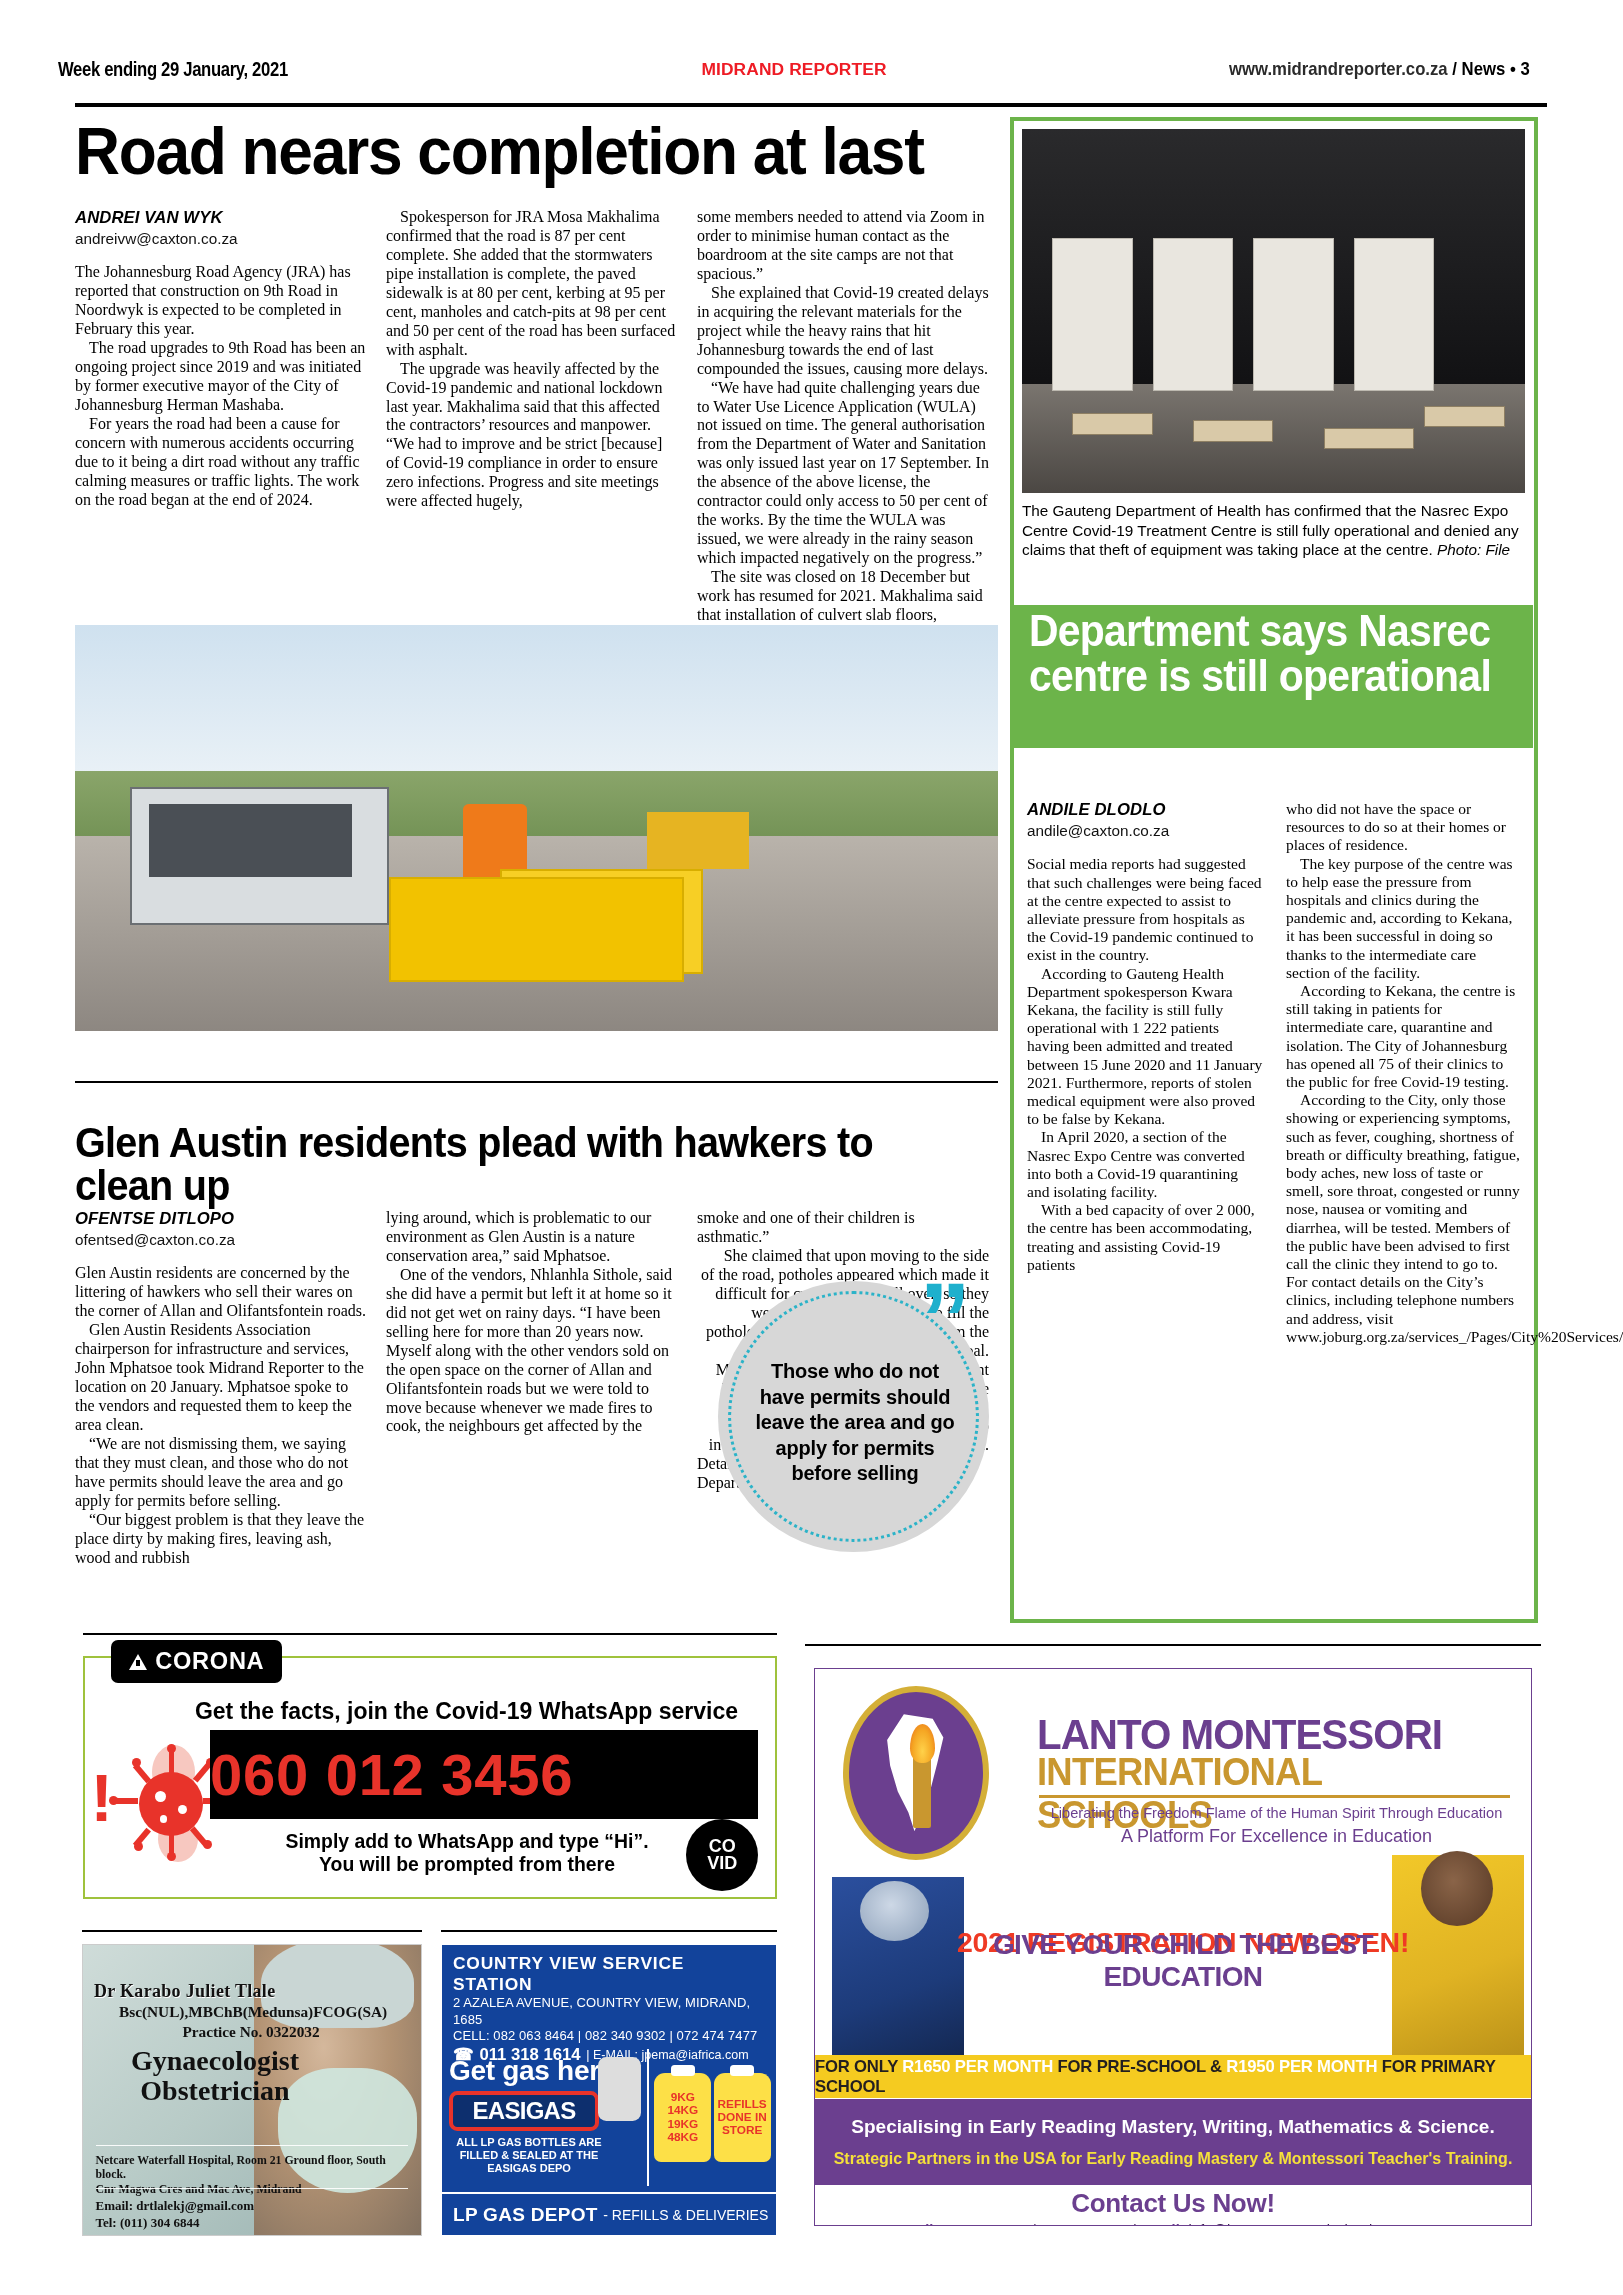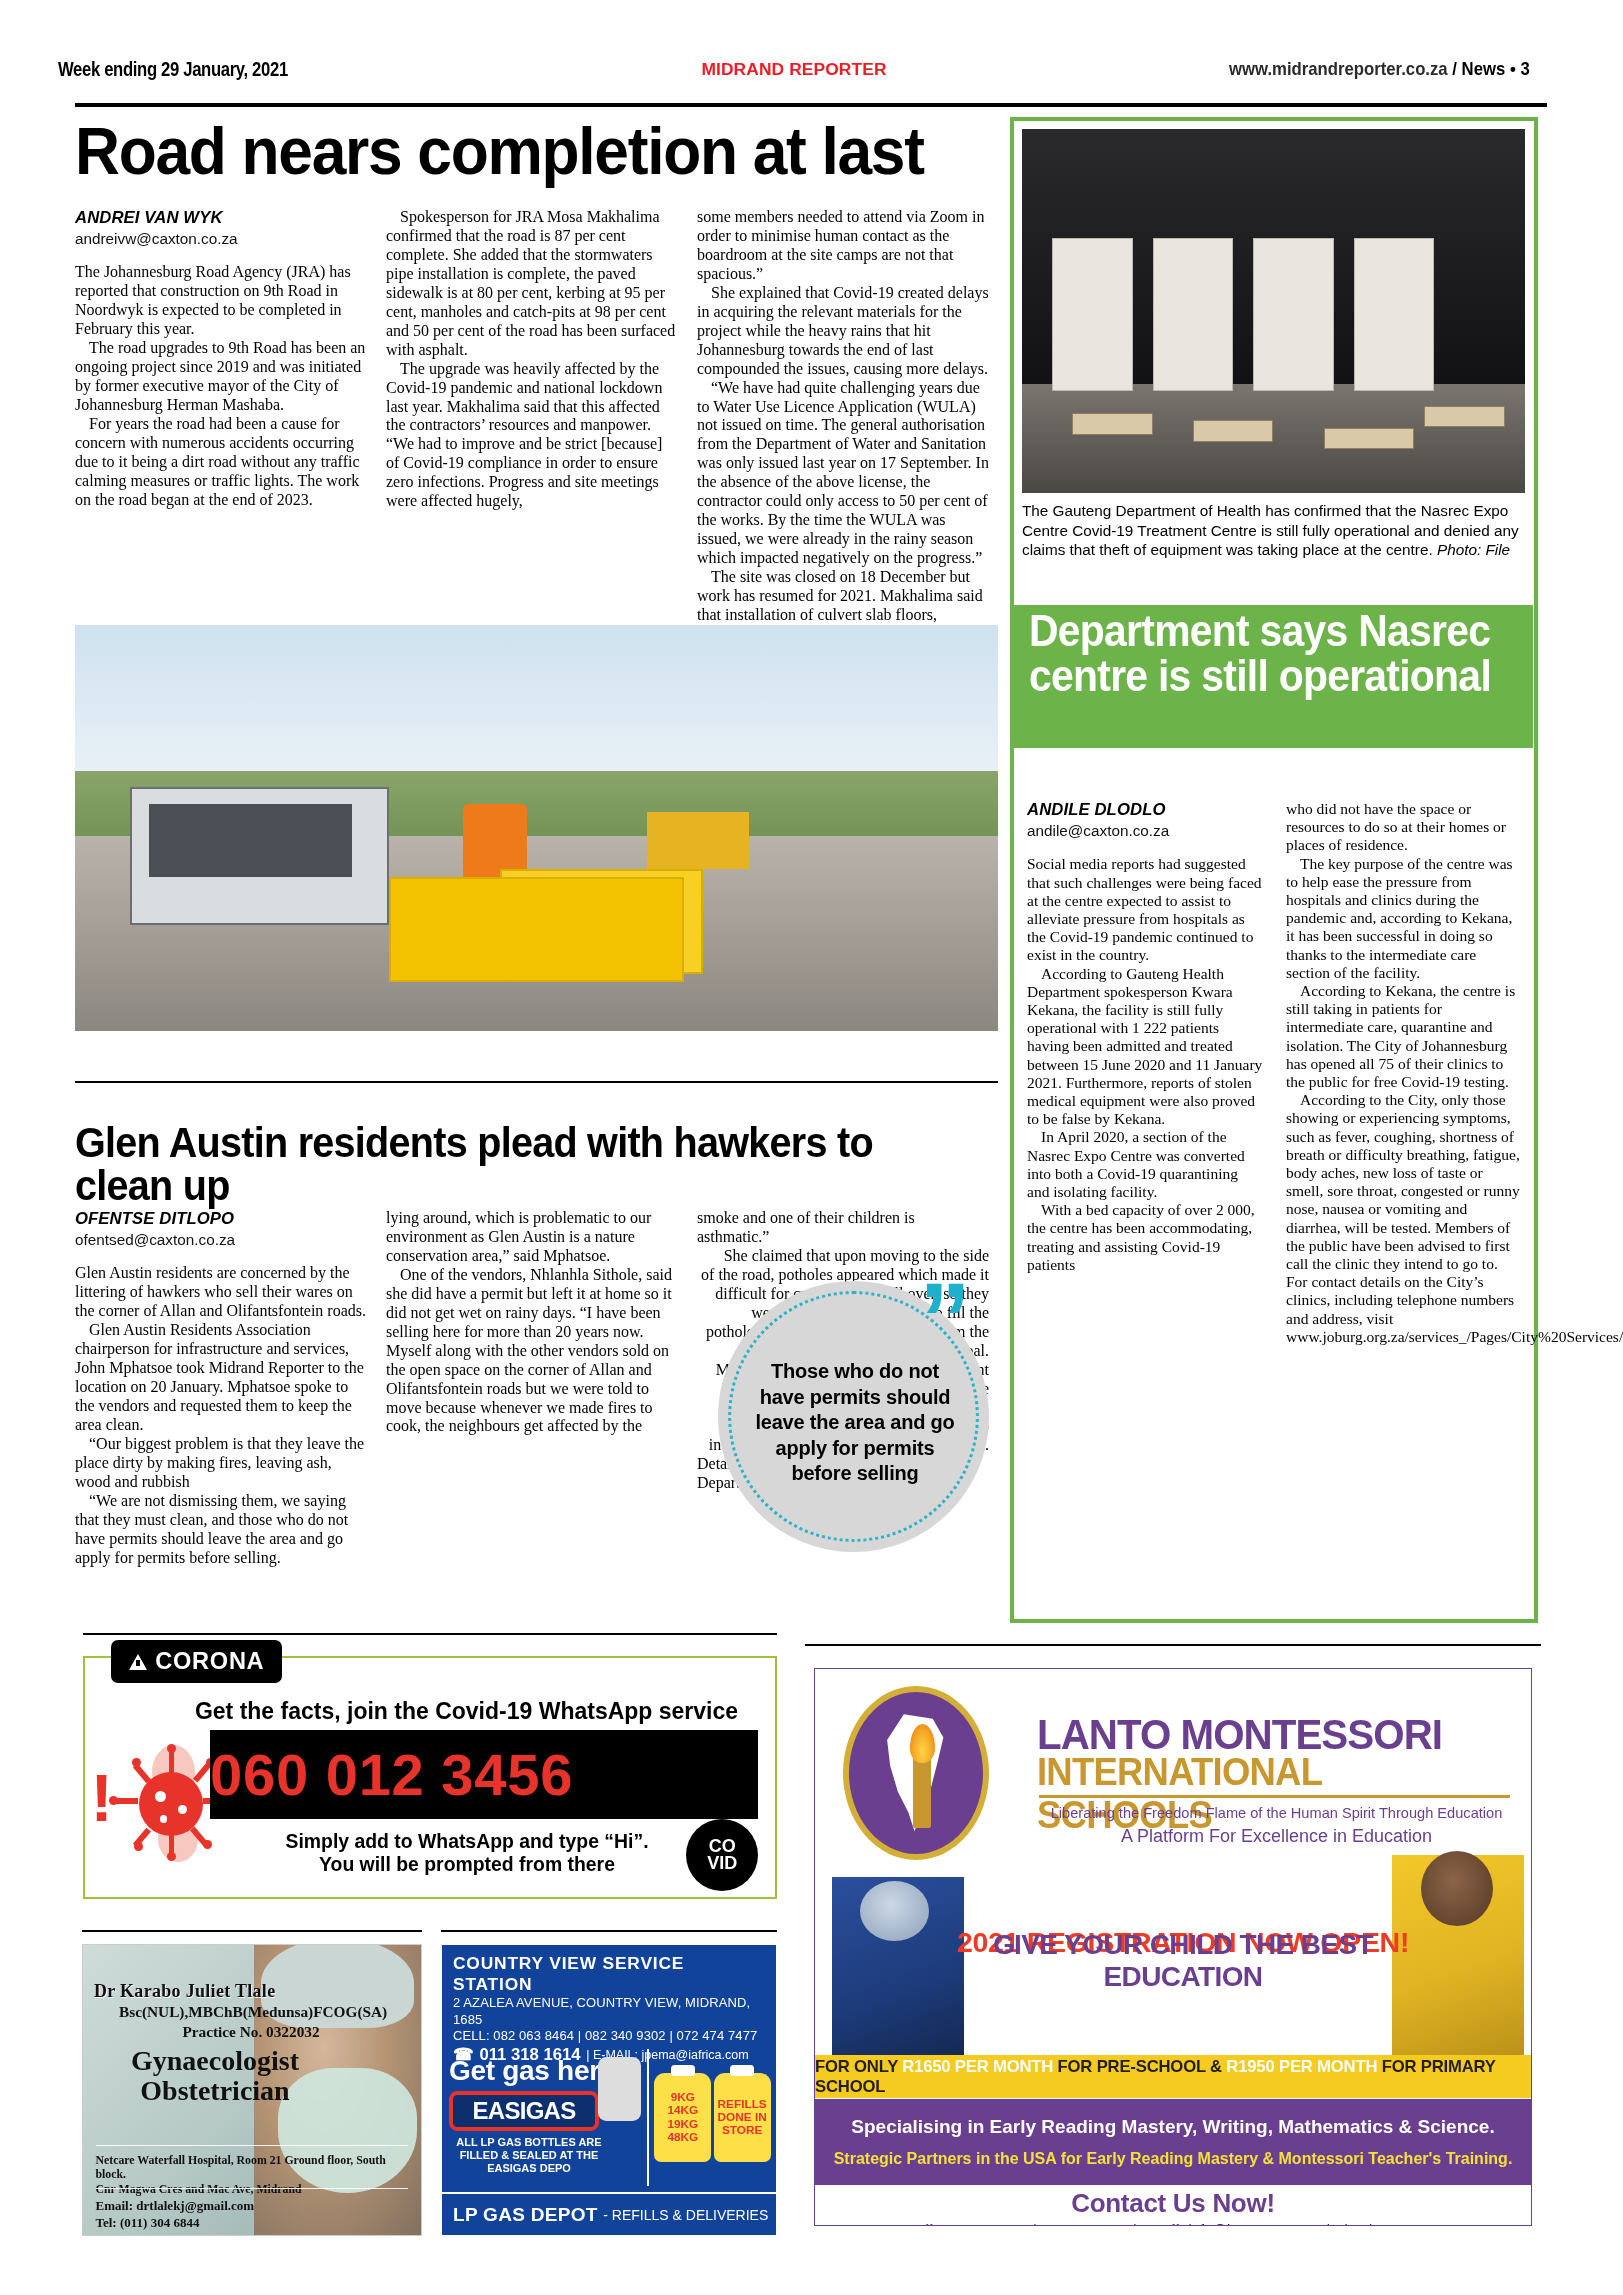--- a/index.html
+++ b/index.html
@@ -374,21 +374,21 @@
   <div class="mh-rule"></div>
 
   <div class="headline-main">Road nears completion at last</div>
 
   <div id="mainA">
     <div class="byline-name">ANDREI VAN WYK</div>
     <div class="byline-mail">andreivw@caxton.co.za</div>
     <div class="body-col">
       <p>The Johannesburg Road Agency (JRA) has reported that construction on 9th Road in Noordwyk is expected to be completed in February this year.</p>
       <p>The road upgrades to 9th Road has been an ongoing project since 2019 and was initiated by former executive mayor of the City of Johannesburg Herman Mashaba.</p>
-      <p>For years the road had been a cause for concern with numerous accidents occurring due to it being a dirt road without any traffic calming measures or traffic lights. The work on the road began at the end of 2023.</p>
+      <p>For years the road had been a cause for concern with numerous accidents occurring due to it being a dirt road without any traffic calming measures or traffic lights. The work on the road began at the end of 2024.</p>
     </div>
   </div>
 
   <div id="mainB">
     <div class="body-col">
       <p style="text-indent:14px">Spokesperson for JRA Mosa Makhalima confirmed that the road is 87 per cent complete. She added that the stormwaters pipe installation is complete, the paved sidewalk is at 80 per cent, kerbing at 95 per cent, manholes and catch-pits at 98 per cent and 50 per cent of the road has been surfaced with asphalt.</p>
       <p>The upgrade was heavily affected by the Covid-19 pandemic and national lockdown last year. Makhalima said that this affected the contractors’ resources and manpower. “We had to improve and be strict [because] of Covid-19 compliance in order to ensure zero infections. Progress and site meetings were affected hugely,</p>
     </div>
   </div>
 
@@ -417,22 +417,22 @@
   <div class="hrule" style="top:1081px;"></div>
 
   <div class="headline-glen">Glen Austin residents plead with hawkers to clean up</div>
 
   <div id="glenA">
     <div class="byline-name">OFENTSE DITLOPO</div>
     <div class="byline-mail">ofentsed@caxton.co.za</div>
     <div class="body-col">
       <p>Glen Austin residents are concerned by the littering of hawkers who sell their wares on the corner of Allan and Olifantsfontein roads.</p>
       <p>Glen Austin Residents Association chairperson for infrastructure and services, John Mphatsoe took Midrand Reporter to the location on 20 January.  Mphatsoe spoke to the vendors and requested them to keep the area clean.</p>
+      <p>“We are not dismissing them, we saying that they must clean, and those who do not have permits should leave the area and go apply for permits before selling.</p>
       <p>“Our biggest problem is that they leave the place dirty by making fires, leaving ash, wood and rubbish</p>
-      <p>“We are not dismissing them, we saying that they must clean, and those who do not have permits should leave the area and go apply for permits before selling.</p>
     </div>
   </div>
 
   <div id="glenB">
     <div class="body-col">
       <p>lying around, which is problematic to our environment as Glen Austin is a nature conservation area,” said Mphatsoe.</p>
       <p style="text-indent:14px;shape-outside:circle(50%)">One of the vendors, Nhlanhla Sithole, said she did have a permit but left it at home so it did not get wet on rainy days. “I have been selling here for more than 20 years now. Myself along with the other vendors sold on the open space on the corner of Allan and Olifantsfontein roads but we were told to move because whenever we made fires to cook, the neighbours get affected by the</p>
     </div>
   </div>
 

